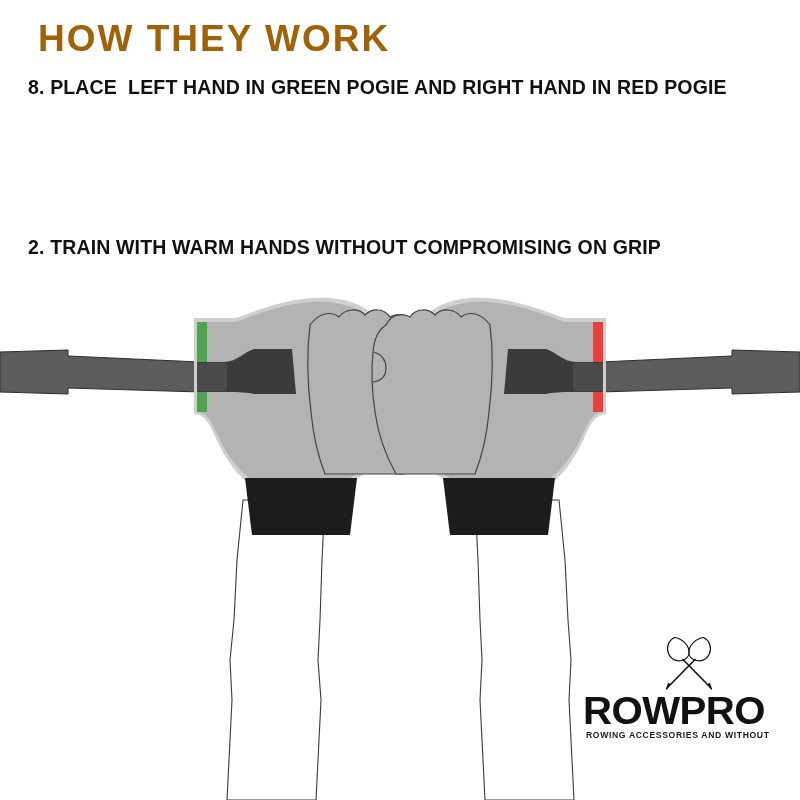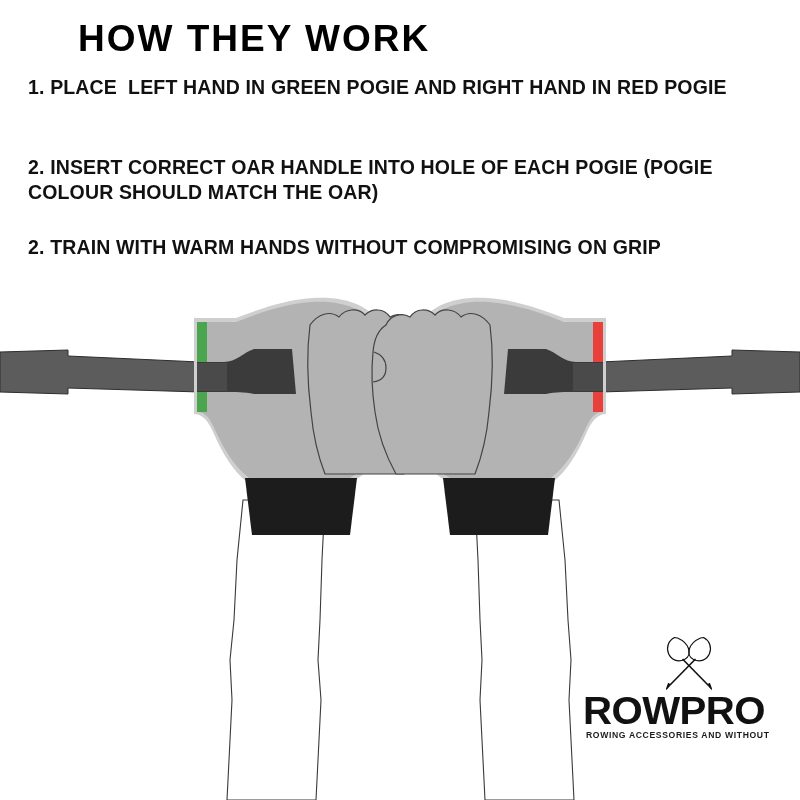--- a/index.html
+++ b/index.html
@@ -19,23 +19,22 @@
 
   
   #headline {
     position: absolute;
     left: 38px;
     top: 20px;
     font-size: 37px;
     font-weight: 700;
     letter-spacing: 2.0px;
     line-height: 1.0;
-    color: #000000;
+    color: #a16207;
     white-space: nowrap;
-    margin-left: 40px;
   }
   .step {
     position: absolute;
     left: 28px;
     width: 744px;
     font-size: 19.5px;
     font-weight: 700;
     letter-spacing: 0.15px;
     line-height: 25px;
     color: #111111;
@@ -208,23 +207,22 @@
                C 308 388 306 356 310 325 Z" fill="#b3b3b3" stroke="#444444" stroke-width="1.2"></path>
 
       <path d="M 426 352 C 420 354 414 359 414 368 C 414 377 420 381 427 382" fill="none" stroke="#444444" stroke-width="1.2"></path>
 
       <path d="M 245 478 L 357 478 L 350 535 L 252 535 Z" fill="#1c1c1c"></path>
     </g>
   </svg>
 
   <div id="headline">HOW THEY WORK</div>
 
-  <div class="step" id="step-1">1. PLACE  LEFT HAND IN GREEN POGIE AND RIGHT HAND IN RED POGIE</div>
-
-  <div class="step" id="step-2">2. INSERT CORRECT OAR HANDLE INTO HOLE OF EACH POGIE (POGIE COLOUR SHOULD MATCH THE OAR)</div>
+  <div class="step" id="step-1">8. PLACE  LEFT HAND IN GREEN POGIE AND RIGHT HAND IN RED POGIE</div>
+
 
   <div class="step" id="step-3">2. TRAIN WITH WARM HANDS WITHOUT COMPROMISING ON GRIP</div>
 
   <div id="logo">
     <svg id="logo-oars" width="74" height="58" viewBox="0 0 74 58" xmlns="http://www.w3.org/2000/svg">
       <g fill="none" stroke="#111111" stroke-width="1.2" stroke-linejoin="round">
 
         <path d="M 22.5 4.5
                  C 16.5 7.5 14 14 16.5 20.5
                  C 19 27 26 29.5 32.5 26.5

